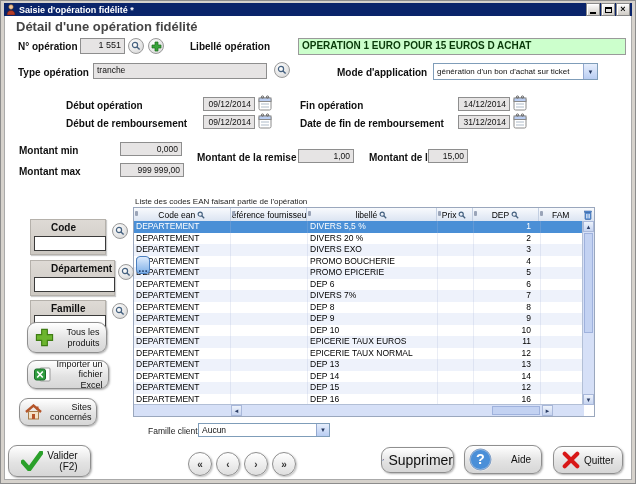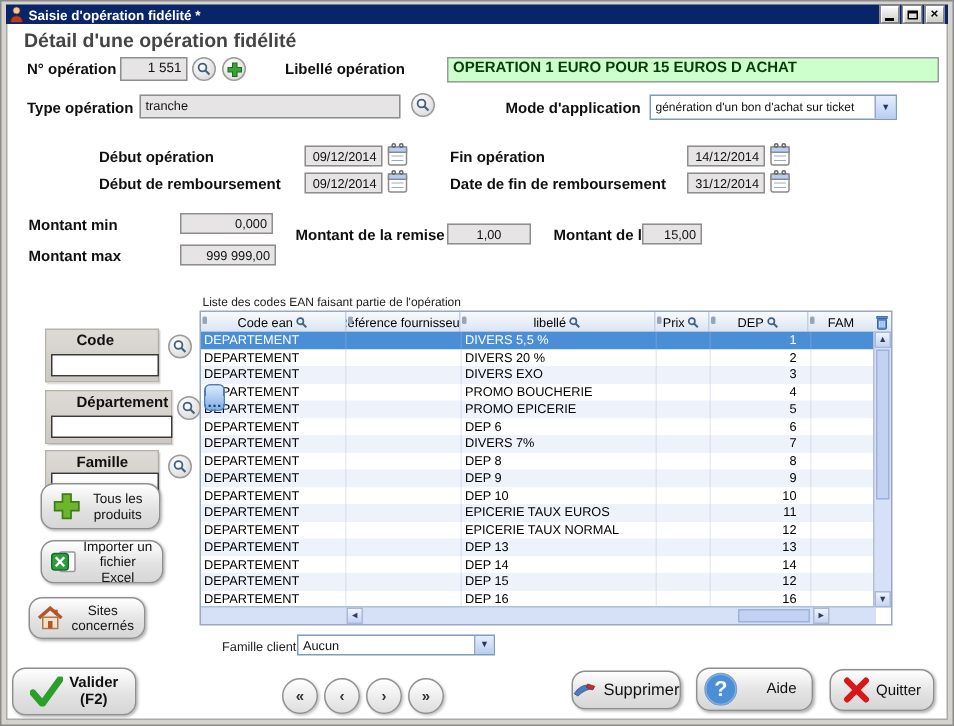--- a/index.html
+++ b/index.html
@@ -32,21 +32,21 @@
       display:flex;align-items:center;justify-content:center;font-size:6px;color:#23365e;}
   
   .rbtn{position:absolute;width:16px;height:16px;border-radius:50%;
         background:radial-gradient(circle at 35% 30%,#ffffff,#d2d2d2);
         border:1px solid #9a9a9a;box-sizing:border-box;display:flex;align-items:center;justify-content:center;}
   .calbtn{position:absolute;width:14px;height:16px;background:transparent;border:none;padding:0;}
   
   .btn{position:absolute;border:1px solid #8f8f8f;border-radius:9px;
        background:linear-gradient(#ffffff,#e3e3e3 55%,#d6d6d6);
        box-shadow:1px 1px 2px rgba(0,0,0,.3);display:flex;align-items:center;justify-content:center;
-       font-size:9.5px;color:#111;gap:4px;box-sizing:border-box;text-align:center;}
+       font-size:9.5px;color:#111;gap:4px;box-sizing:border-box;text-align:right;}
   .btn .two{line-height:1.15;}
   .navbtn{position:absolute;width:22px;height:22px;border-radius:50%;border:1px solid #8f8f8f;
        background:linear-gradient(#ffffff,#dedede);box-shadow:1px 1px 2px rgba(0,0,0,.25);
        display:flex;align-items:center;justify-content:center;font-size:10px;font-weight:bold;color:#333;}
   
   .grp{position:absolute;background:linear-gradient(#dedad5,#ccc8c2);border:1px solid #b5b1ab;
        box-shadow:1px 1px 1px rgba(0,0,0,.2);box-sizing:border-box;}
   .grp .glabel{font-size:10px;font-weight:bold;color:#101010;margin:2px 0 0 20px;}
   .grp input{position:absolute;left:3px;bottom:3px;height:13px;border:1px solid #3a3a3a;background:#fff;
        font-size:9px;padding:0 2px;font-family:inherit;}
@@ -184,21 +184,21 @@
         <circle cx="4.5" cy="2" r="1.1" fill="none" stroke="#666"></circle>
         <circle cx="9.5" cy="2" r="1.1" fill="none" stroke="#666"></circle>
         <line x1="3" y1="9" x2="11" y2="9" stroke="#9ab" stroke-width="0.8"></line>
         <line x1="3" y1="12" x2="11" y2="12" stroke="#9ab" stroke-width="0.8"></line>
       </svg>
   </span>
 
   <div class="lbl" style="left:19px;top:145px;">Montant min</div>
   <div class="fld" style="left:120px;top:142px;width:62px;height:14px;font-size:8.5px;">0,000</div>
   <div class="lbl" style="left:197px;top:152px;">Montant de la remise</div>
-  <div class="fld" style="left:298px;top:149px;width:56px;height:14px;font-size:8.5px;text-align:center;">1,00</div>
+  <div class="fld" style="left:298px;top:149px;width:56px;height:14px;font-size:8.5px;">1,00</div>
   <div class="lbl" style="left:369px;top:152px;">Montant de la</div>
   <div class="fld" style="left:428px;top:149px;width:40px;height:14px;font-size:8.5px;">15,00</div>
   <div class="lbl" style="left:19px;top:166px;">Montant max</div>
   <div class="fld" style="left:120px;top:163px;width:64px;height:14px;font-size:8.5px;">999 999,00</div>
 
   <div id="caption">Liste des codes EAN faisant partie de l'opération</div>
   <div id="table">
     <div id="thead">
       <div class="th c0">
         <span class="pin"></span>
@@ -465,41 +465,41 @@
       </svg>
     <span class="two" style="width:46px;white-space:normal;">Sites concernés</span>
   </div>
 
   <div class="lbl sml" style="left:148px;top:426px;">Famille client</div>
   <div class="dd" style="left:198px;top:423px;width:132px;height:14px;font-size:8.5px;">
     <span>Aucun</span>
     <span class="arrow" style="width:12px;">▼</span>
   </div>
 
-  <div class="btn" style="left:8px;top:445px;width:83px;height:32px;font-size:10px;font-weight:bold;">
+  <div class="btn" style="left:8px;top:445px;width:83px;height:32px;font-size:10px;">
     <svg width="22" height="20" viewBox="0 0 24 22">
         <path d="M2 12 L9 20 L22 2" fill="none" stroke="#2aa02a" stroke-width="5" stroke-linecap="round" stroke-linejoin="round"></path>
       </svg>
     <span class="two"><span>Valider</span><br><span>(F2)</span></span>
   </div>
 
   <div class="navbtn" style="left:188px;top:452px;">
       <span>«</span>
     </div>
   <div class="navbtn" style="left:216px;top:452px;">
       <span>‹</span>
     </div>
   <div class="navbtn" style="left:244px;top:452px;">
       <span>›</span>
     </div>
   <div class="navbtn" style="left:272px;top:452px;">
       <span>»</span>
     </div>
 
-  <div class="btn" style="left:381px;top:447px;width:73px;height:26px;font-size:11px;">
+  <div class="btn" style="left:381px;top:447px;width:73px;height:26px;font-size:14px;">
     <svg width="20" height="14" viewBox="0 0 20 14">
         <path d="M1 10 Q6 2 14 3 L17 6 Q10 6 4 12 Z" fill="#4a7ac0" stroke="#2a4a80" stroke-width="0.6"></path>
         <path d="M12 2 L18 4 L16 7 L11 5 Z" fill="#c03030" stroke="#801818" stroke-width="0.5"></path>
       </svg>
     <span>Supprimer</span>
   </div>
 
   <div class="btn" style="left:464px;top:445px;width:78px;height:29px;font-size:10px;justify-content:space-between;padding:0 10px 0 4px;">
     <svg width="23" height="23" viewBox="0 0 24 24">
         <circle cx="12" cy="12" r="11" fill="#4a8fd8" stroke="#2a5a9a"></circle>

